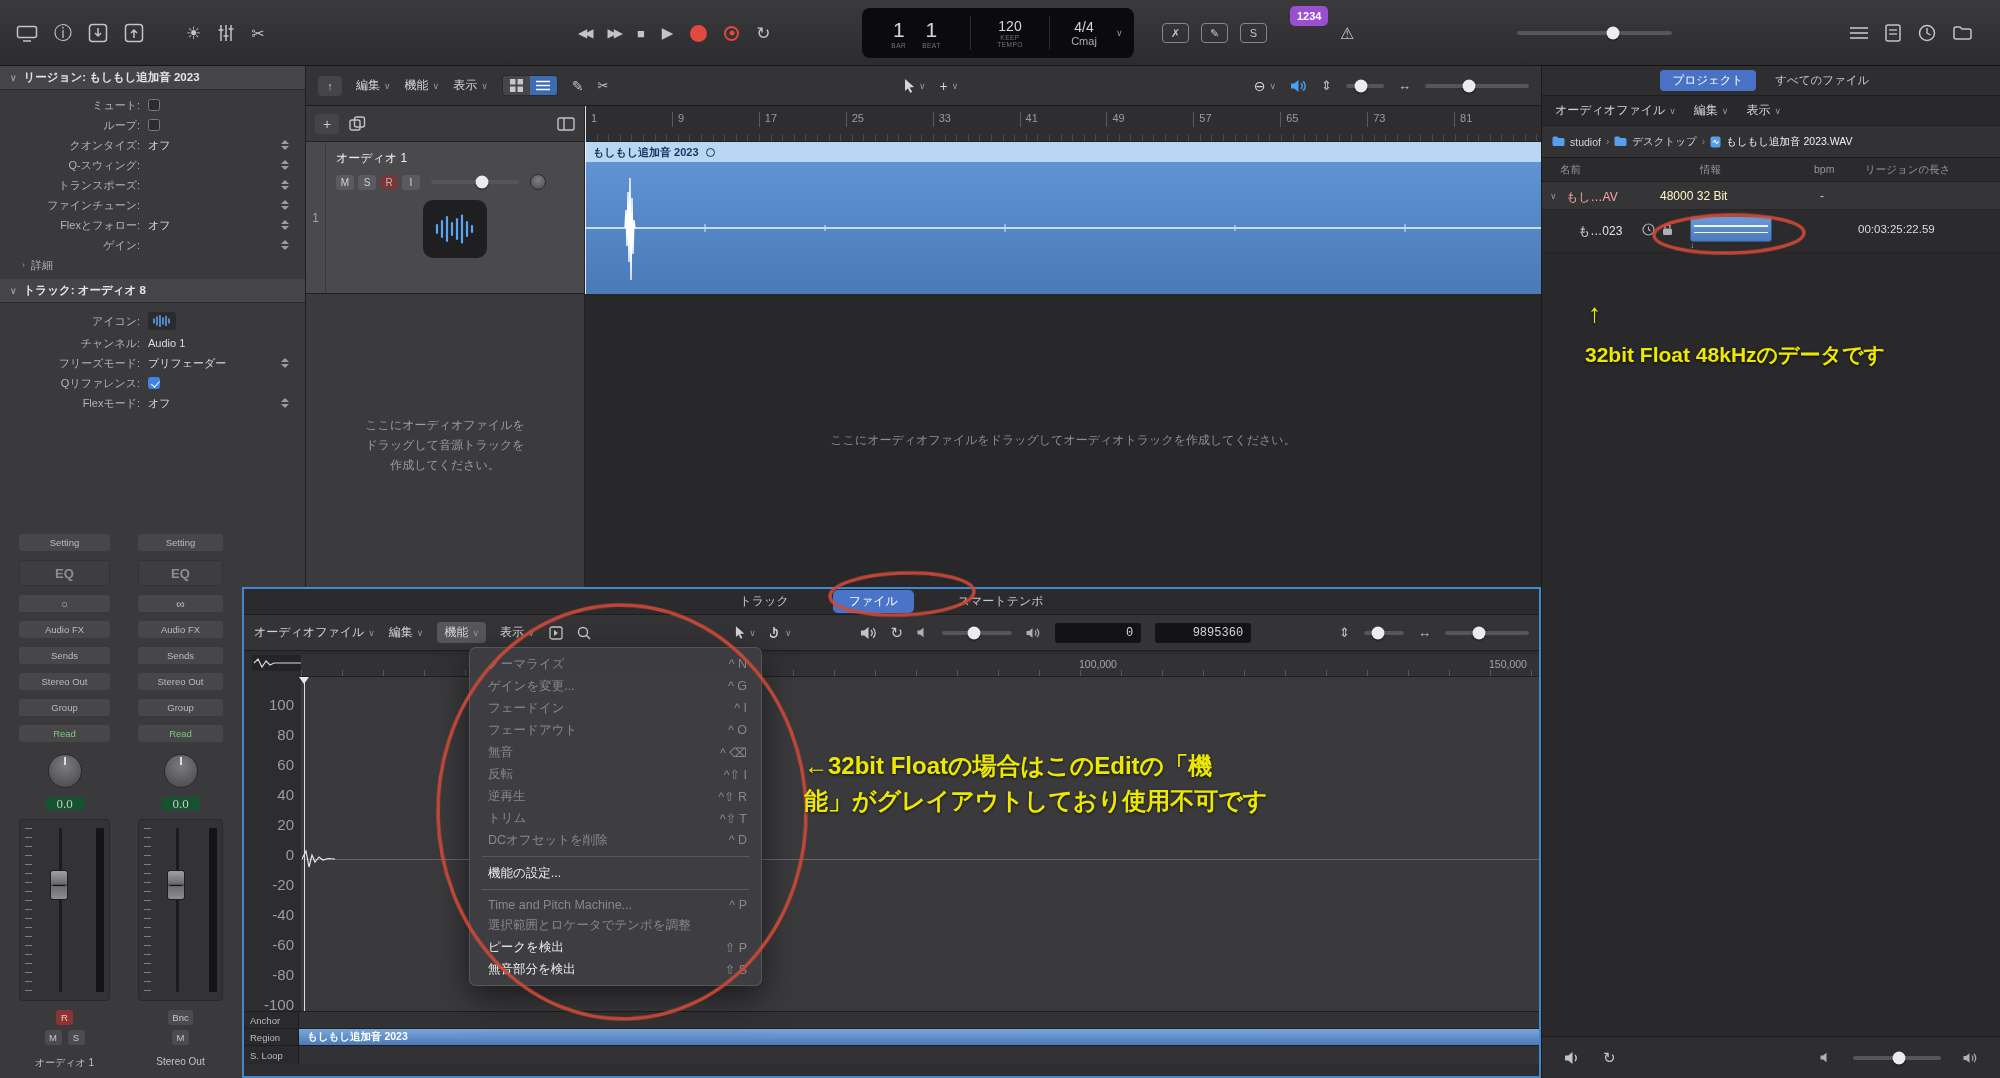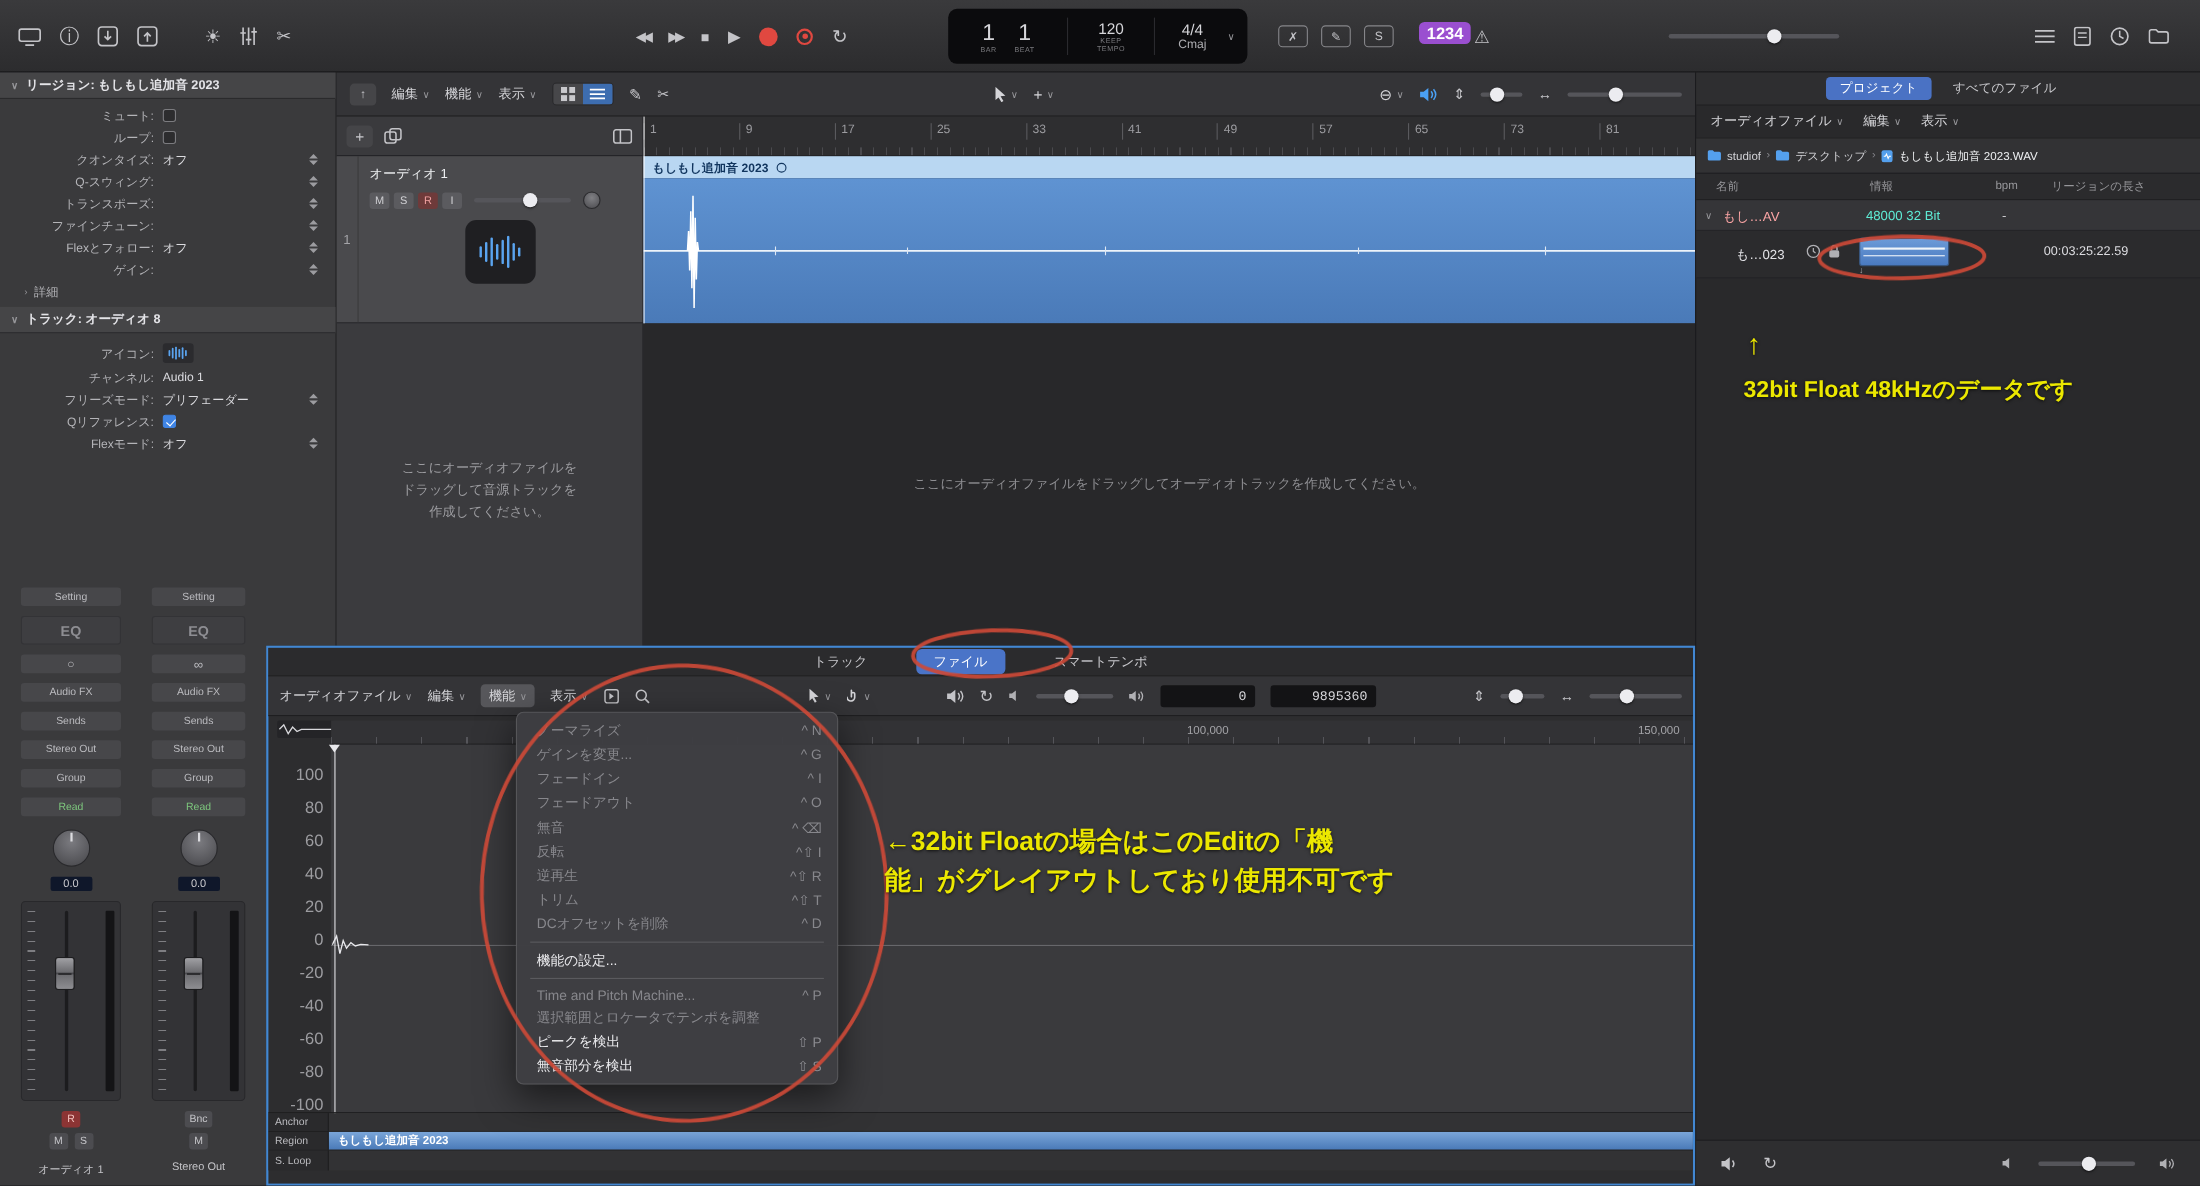--- a/index.html
+++ b/index.html
@@ -26,22 +26,22 @@
             width:5px; height:5px; border-radius:50%; background:#e04840; }
   .lcd { position:absolute; left:862px; top:8px; width:272px; height:50px; background:#0b0b0d;
          border-radius:8px; display:flex; align-items:center; padding:0 8px; }
   .lcd-sec { display:flex; flex-direction:column; align-items:center; justify-content:center; }
   .lcd-pos { flex-direction:row; gap:16px; width:92px; }
   .lcd-num { display:flex; flex-direction:column; align-items:center; }
   .lcd-big { font-size:21px; color:#d6d6da; }
   .lcd-mid { font-size:14px; color:#d6d6da; }
   .lcd-sub { font-size:6.5px; color:#77777b; letter-spacing:.5px; }
   .lcd-div { width:1px; height:34px; background:#2a2a2e; margin:0 8px; }
-  .badge { position:absolute; left:1290px; top:20px; height:20px; padding:0 7px; border-radius:5px;
-           background:#9a4fd0; color:#fff; font-size:15px; font-weight:bold; display:flex; align-items:center; }
+  .badge { position:absolute; left:1290px; top:6px; height:20px; padding:0 7px; border-radius:5px;
+           background:#9a4fd0; color:#fff; font-size:11px; font-weight:bold; display:flex; align-items:center; }
   .slider { position:relative; height:4px; background:#55555a; border-radius:2px; }
   .slider .knob { position:absolute; top:50%; transform:translate(-50%,-50%); width:13px; height:13px;
                   border-radius:50%; background:#ececf0; box-shadow:0 1px 2px rgba(0,0,0,.6); }
 
   
   .inspector { position:absolute; left:0; top:66px; width:306px; height:1012px;
                background:#3a3a3c; border-right:1px solid #1f1f21; }
   .sec-head { height:24px; display:flex; align-items:center; gap:7px; padding:0 10px;
               background:#454547; border-bottom:1px solid #2a2a2c; font-size:11.5px;
               font-weight:bold; color:#e4e4e8; }
@@ -61,22 +61,22 @@
   .slot { height:17px; background:#47474a; border-radius:3px; font-size:9.5px; color:#bcbcc0;
           display:flex; align-items:center; justify-content:center; }
   .slot.eq { height:26px; background:#3e3e41; font-size:13px; font-weight:bold; color:#8e8e93;
              border:1px solid #333336; }
   .slot.read { color:#7ec87e; }
   .knob-circle { width:34px; height:34px; margin:3px auto 0; border-radius:50%;
                  background:radial-gradient(circle at 50% 32%,#7b7b80,#454549); border:1px solid #29292c;
                  position:relative; }
   .knob-circle::after { content:""; position:absolute; left:50%; top:2px; width:2px; height:8px;
                         background:#dcdce0; transform:translateX(-50%); }
-  .pan-val { height:13px; width:38px; margin:0 auto; background:#0f172a; border-radius:2px;
-             font-size:10px; color:#c8c8cc; display:flex; align-items:center; justify-content:center; }
+  .pan-val { height:13px; width:38px; margin:0 auto; background:#14532d; border-radius:2px;
+             font-size:13px; color:#c8c8cc; display:flex; align-items:center; justify-content:center;font-family:Liberation Serif, serif; }
   .fader { position:relative; height:182px; background:#333336; border-radius:4px; border:1px solid #28282b; }
   .fader .ticks { position:absolute; left:5px; top:8px; bottom:8px; width:7px;
                   background:repeating-linear-gradient(#7e7e82 0 1px, transparent 1px 9px); }
   .fader .track { position:absolute; left:44%; top:8px; bottom:8px; width:3px; background:#1c1c1e; border-radius:2px; }
   .fader .cap { position:absolute; left:44%; transform:translateX(-50%); top:28%; width:18px; height:30px;
                 border-radius:3px; border:1px solid #1d1d1f;
                 background:linear-gradient(#a0a0a4,#6e6e72 44%,#4a4a4e 50%,#6e6e72 56%,#8e8e92); }
   .fader .cap::after { content:""; position:absolute; left:2px; right:2px; top:50%; height:1px; background:#0f0f11; }
   .fader .meter { position:absolute; right:5px; top:8px; bottom:8px; width:8px; background:#141416; border-radius:1px; }
   .mini-btn { height:15px; min-width:17px; padding:0 4px; border-radius:3px; background:#4c4c50;
@@ -666,21 +666,21 @@
     </div>
     <div class="colhead">
       <span style="left:18px">名前</span>
       <span style="left:158px">情報</span>
       <span style="left:272px">bpm</span>
       <span style="left:323px">リージョンの長さ</span>
     </div>
     <div class="br-row" style="height:28px;background:#353538">
       <i class="chev" style="position:absolute;left:8px;top:9px;margin:0">∨</i>
       <span style="position:absolute;left:24px;top:7px;font-size:12px;color:#fca5a5">もし…AV</span>
-      <span style="position:absolute;left:118px;top:7px;width:140px;text-align:center;font-size:12px;color:#5eead4">48000 32 Bit</span>
+      <span style="position:absolute;left:118px;top:7px;width:140px;text-align:left;font-size:12px;color:#fef9c3">48000 32 Bit</span>
       <span style="position:absolute;left:278px;top:7px;font-size:12px;color:#c8c8cc">-</span>
     </div>
     <div class="br-row" style="height:43px;background:#2b2b2d">
       <span style="position:absolute;left:36px;top:13px;font-size:12px;color:#e2e2e6">も…023</span>
       <span style="position:absolute;left:100px;top:12px">
         <svg width="13" height="13" viewBox="0 0 13 13">
             <circle cx="6.5" cy="6.5" r="5.5" fill="none" stroke="#b0b0b4" stroke-width="1.2"></circle>
             <path d="M6.5 3.5v3l2 1.5" stroke="#b0b0b4" stroke-width="1.1" fill="none"></path>
           </svg>
       </span>

